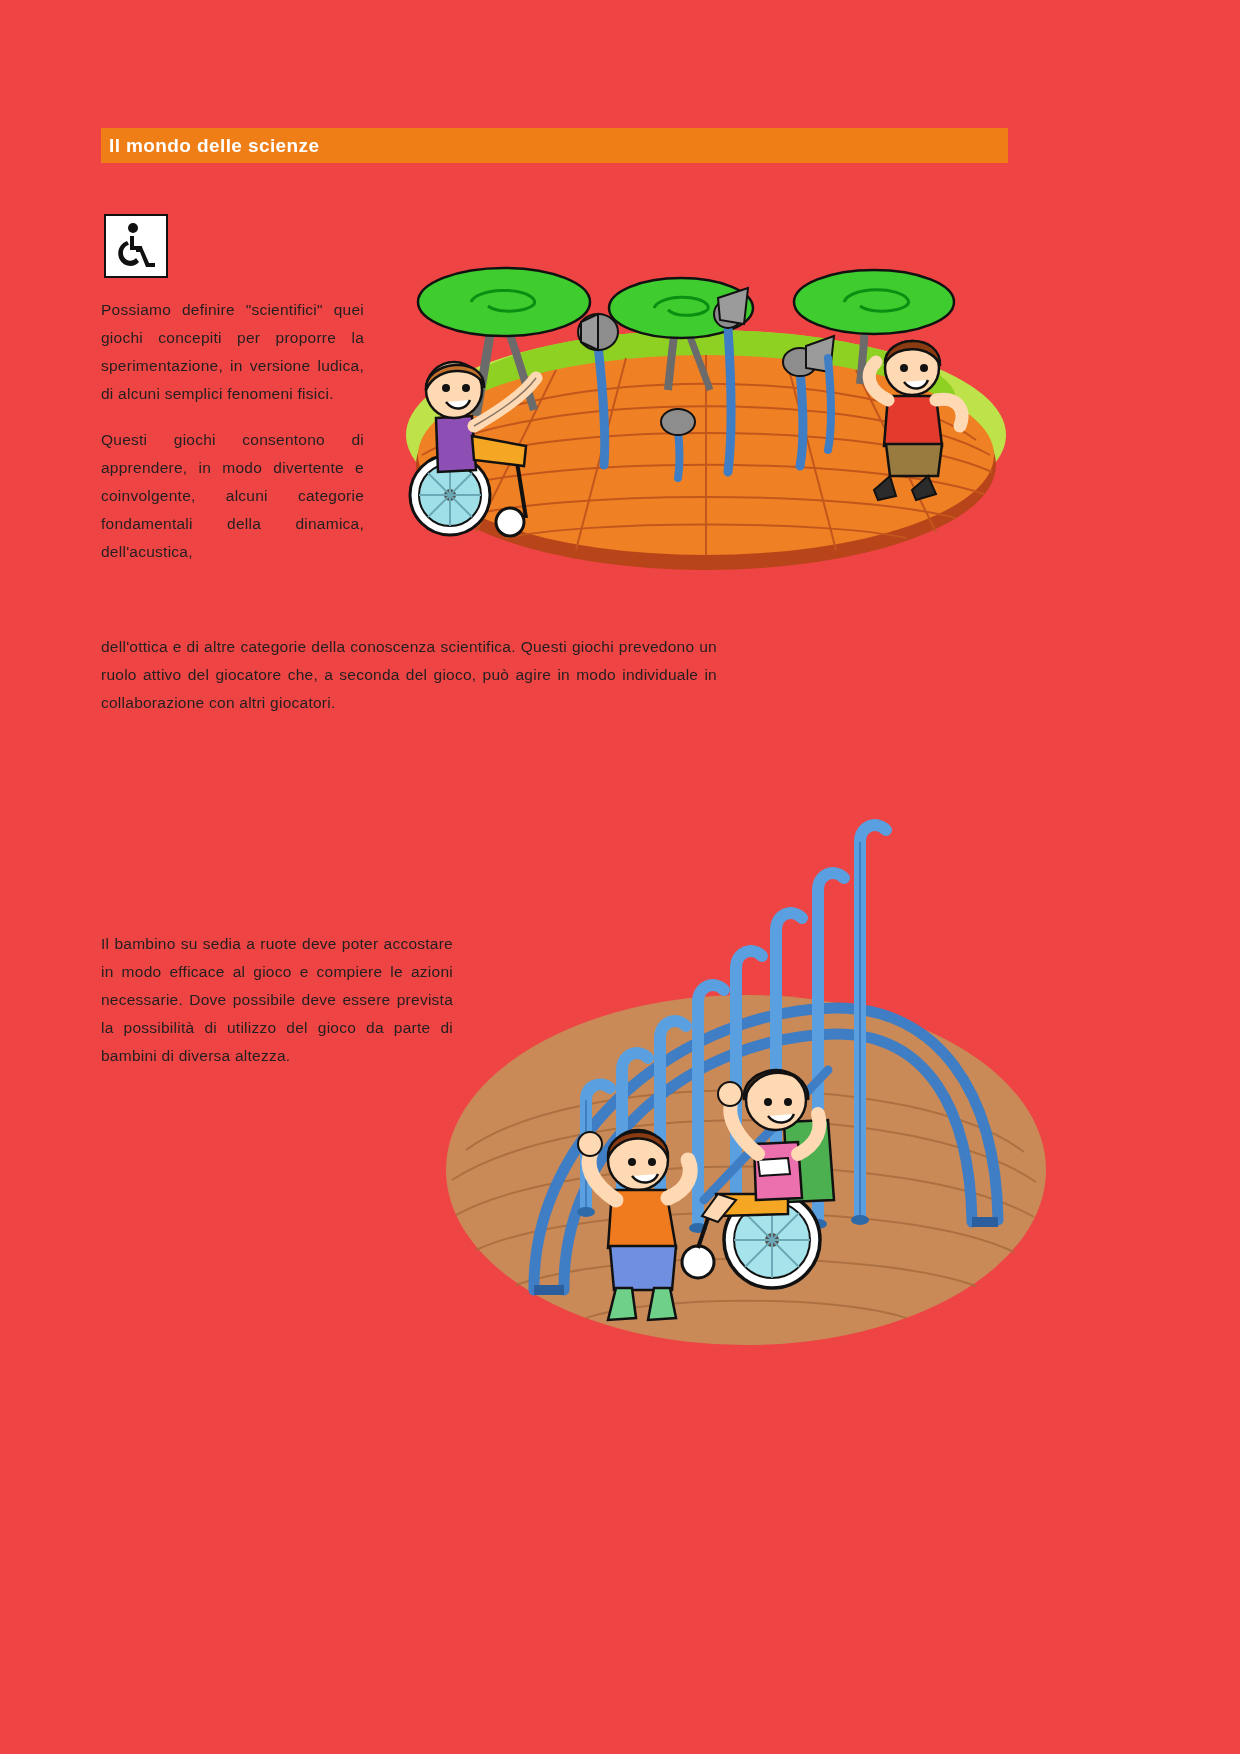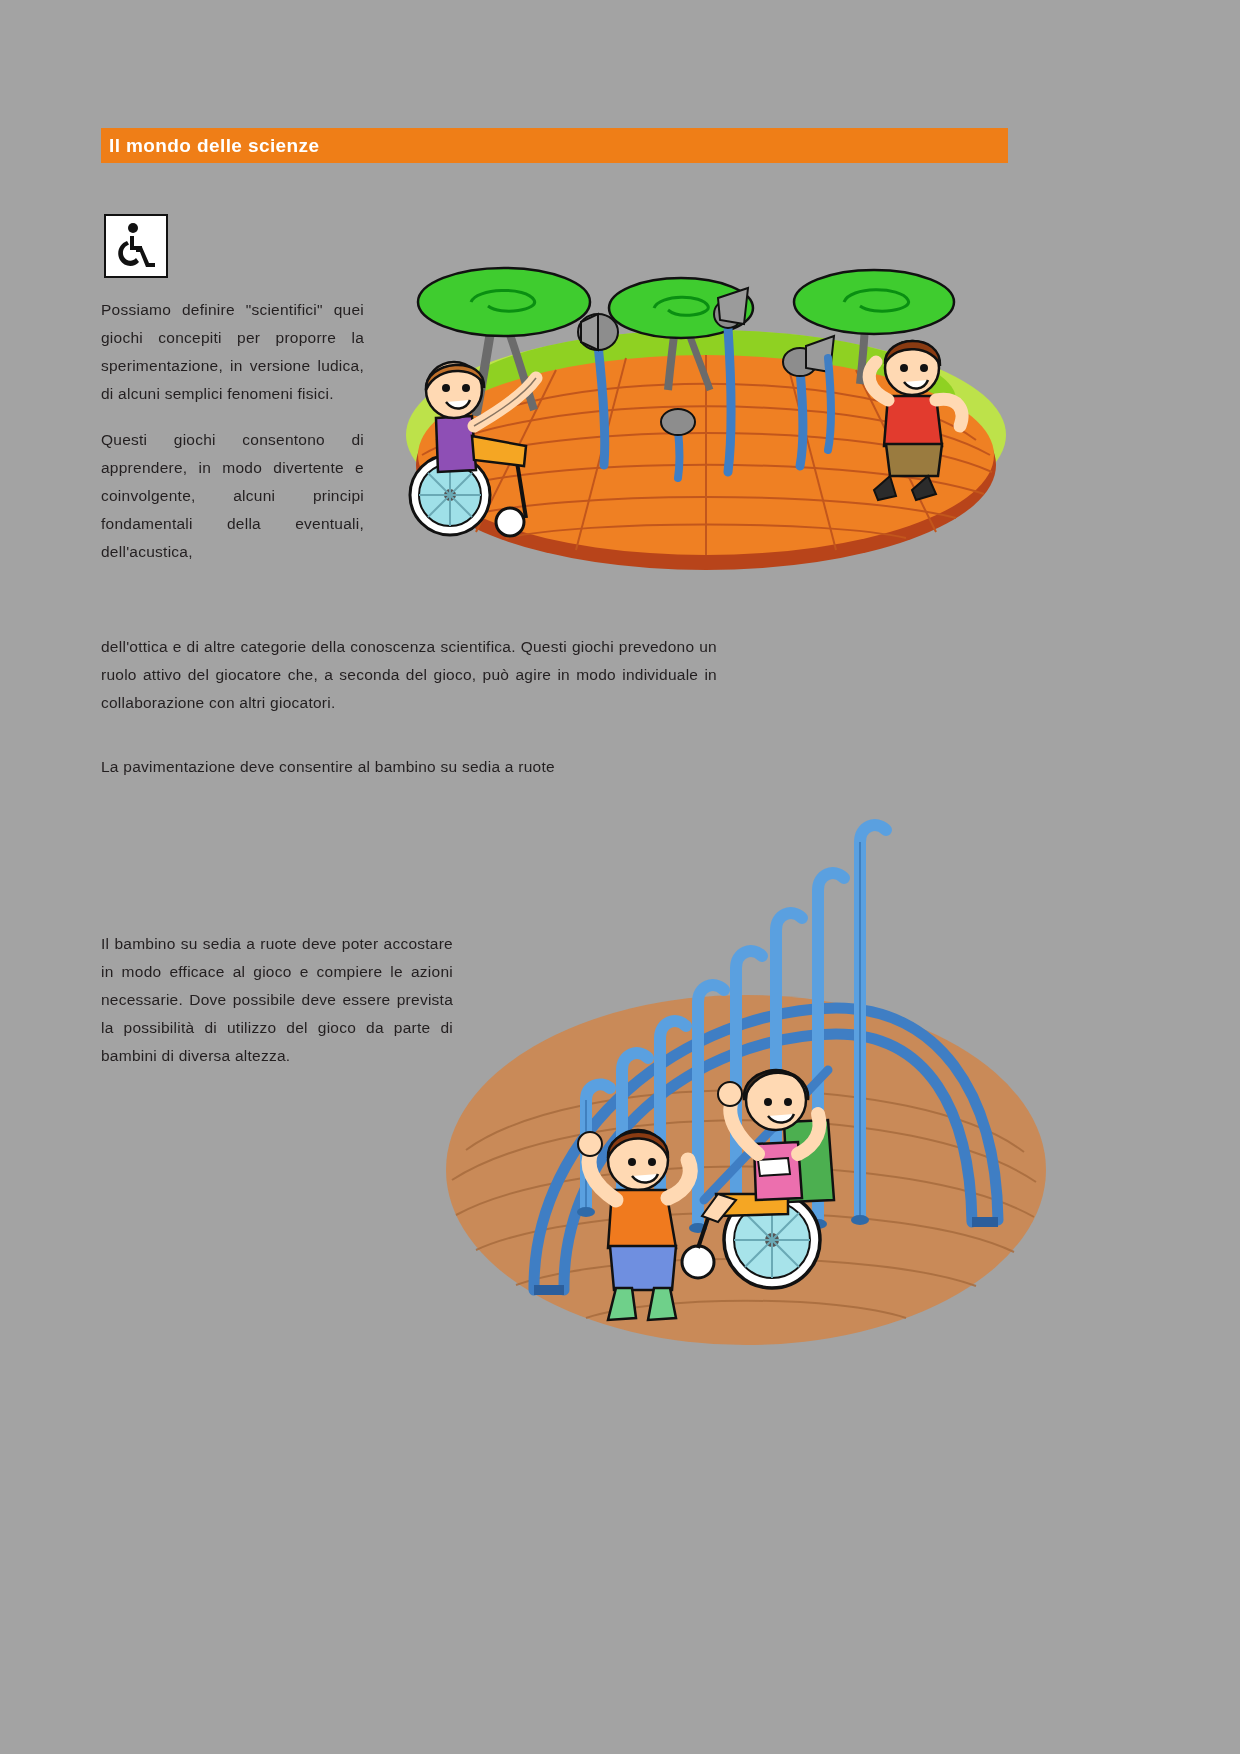--- a/index.html
+++ b/index.html
@@ -11,21 +11,21 @@
     width: 1240px;
     height: 1754px;
     position: relative;
     font-family: "Liberation Sans", sans-serif;
     color: #231f20;
     overflow: hidden;
   }
   .page {
     position: absolute;
     inset: 0;
-    background: #a3a3a3;
+    background: #ef4444;
   }
 
   
   .header-bar {
     position: absolute;
     left: 101px;
     top: 128px;
     width: 907px;
     height: 35px;
     background: #ef7e17;
@@ -128,30 +128,27 @@
     <svg width="60" height="60" viewBox="0 0 60 60" aria-hidden="true">
       <circle cx="27" cy="12" r="5" fill="#111"></circle>
       <path d="M24 20 L24 34 L36 34 L36 30 L28 30 L28 20 Z" fill="#111"></path>
       <path d="M21 25 C13 28 10 37 14 44 C18 51 28 52 33 46 L30 42 C26.5 46 20.5 45.5 18 41 C15.5 36.5 17.5 30.5 23 28.5 Z" fill="#111"></path>
       <path d="M30 31 L36 31 L43 47 L49 47 L49 51 L40 51 L34 36 L30 36 Z" fill="#111"></path>
     </svg>
   </div>
 
   <div class="col-text">
     <p class="para">Possiamo definire "scientifici" quei giochi concepiti per proporre la sperimentazione, in versione ludica, di alcuni semplici fenomeni fisici.</p>
-    <p class="para">Questi giochi consentono di apprendere, in modo divertente e coinvolgente, alcuni principi fondamentali della eventuali, dell'acustica,</p>
+    <p class="para">Questi giochi consentono di apprendere, in modo divertente e coinvolgente, alcuni categorie fondamentali della dinamica, dell'acustica,</p>
   </div>
 
   <div class="wide-text">
     <p class="para">dell'ottica e di altre categorie della conoscenza scientifica. Questi giochi prevedono un ruolo attivo del giocatore che, a seconda del gioco, può agire in modo individuale in collaborazione con altri giocatori.</p>
   </div>
 
-  <div class="mid-text">
-    <p class="para">La pavimentazione deve consentire al bambino su sedia a ruote</p>
-  </div>
 
 
   <div class="lower-text">
     <p class="para">Il bambino su sedia a ruote deve poter accostare in modo efficace al gioco e compiere le azioni necessarie. Dove possibile deve essere prevista la possibilità di utilizzo del gioco da parte di bambini di diversa altezza.</p>
   </div>
 
   <div class="illus" id="illus-carousel">
     <svg width="640" height="360" viewBox="0 0 640 360" aria-hidden="true">
 
       <ellipse cx="330" cy="185" rx="300" ry="105" fill="#bde24a"></ellipse>

